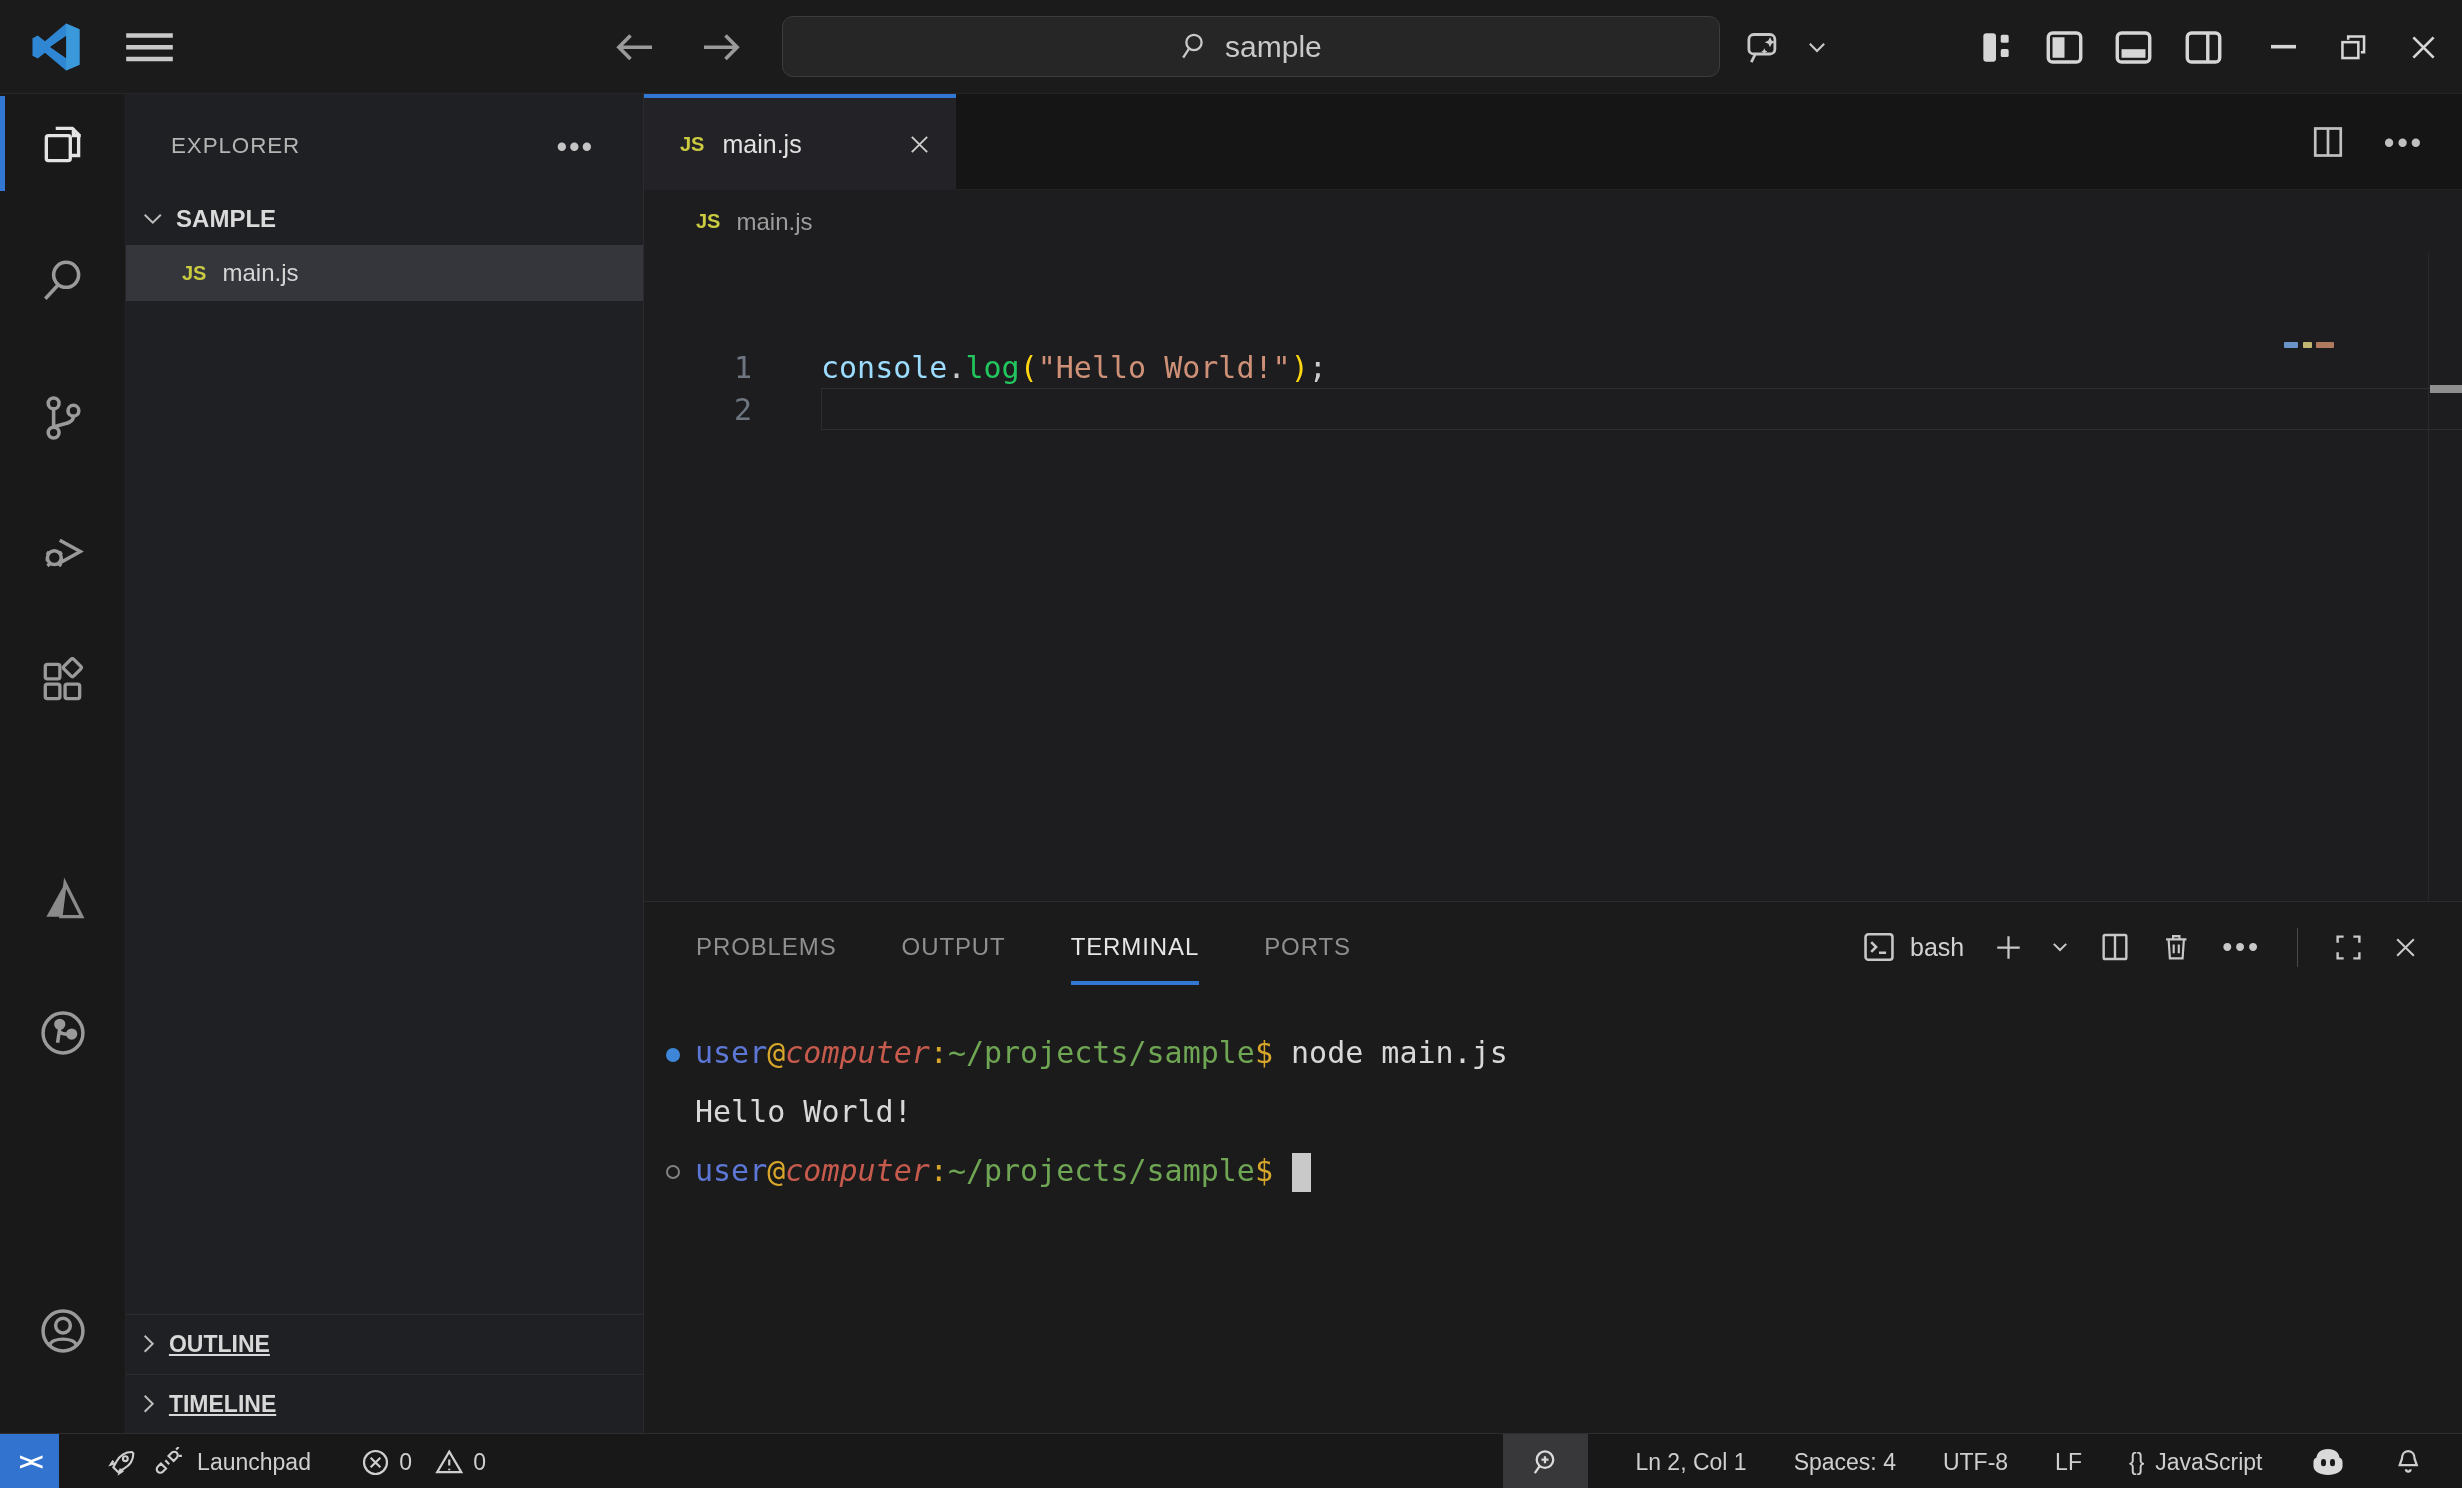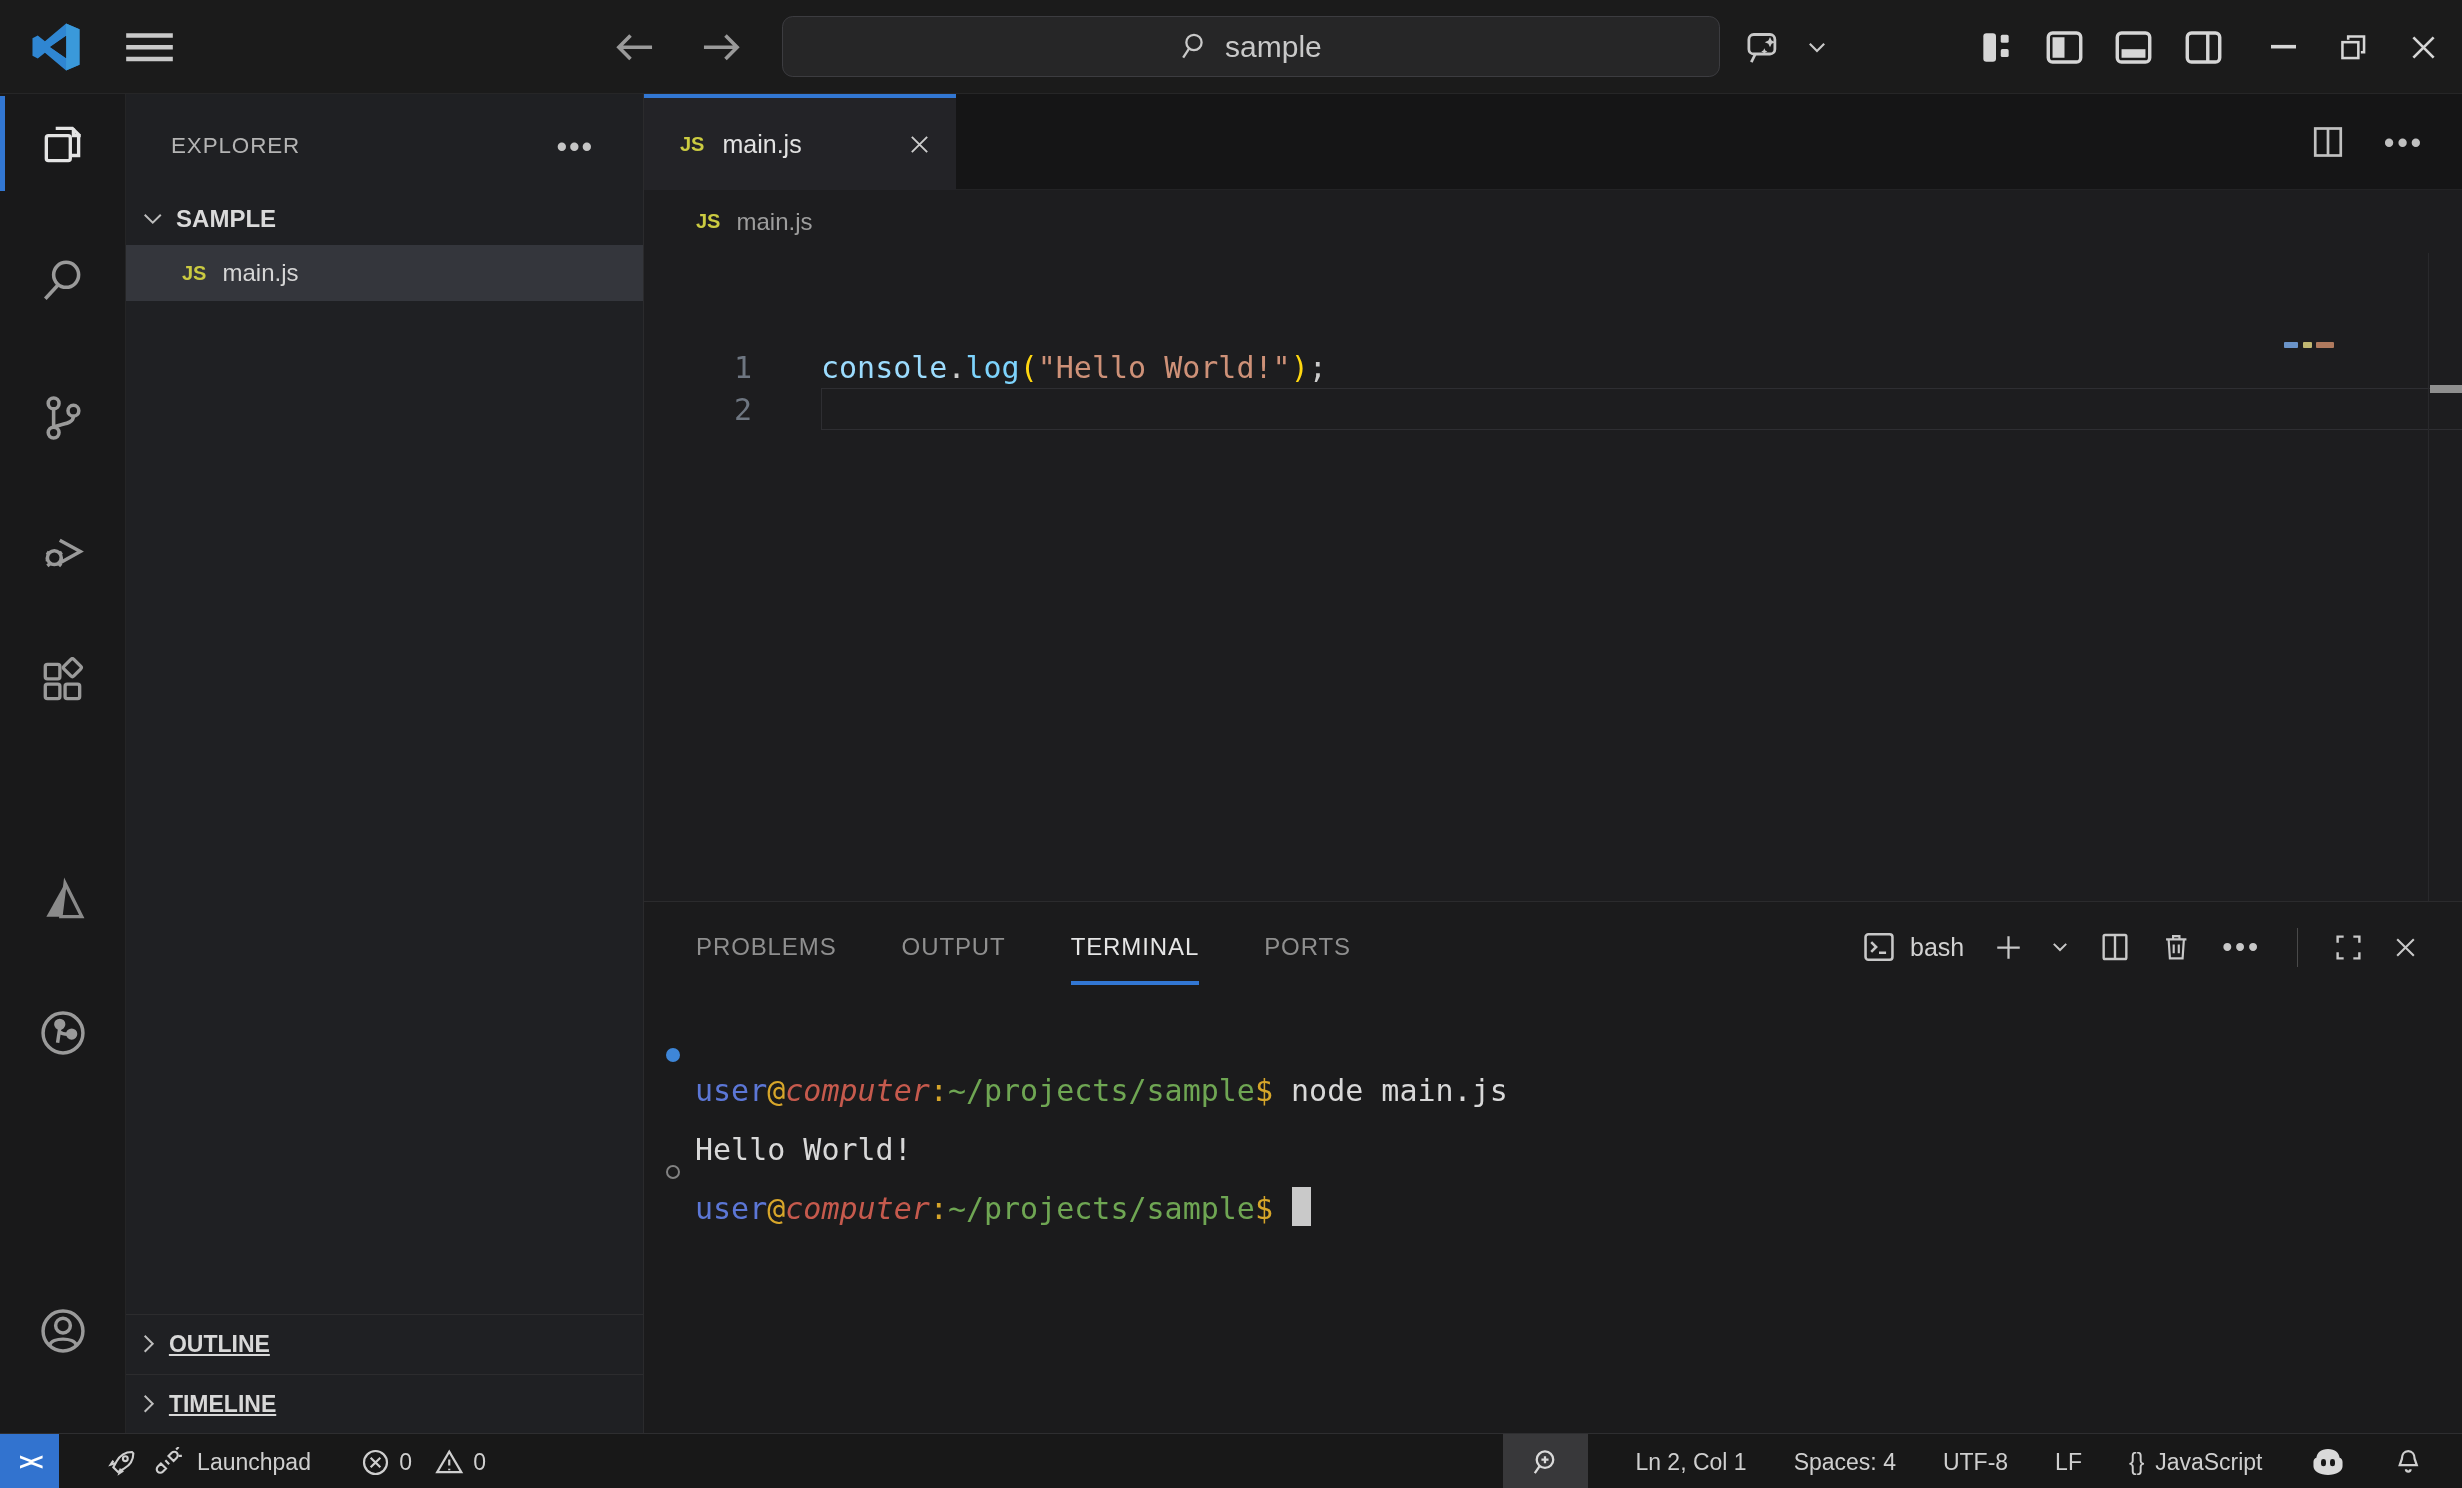--- a/index.html
+++ b/index.html
@@ -41,38 +41,38 @@
   #tab-mainjs .js-badge { margin-left:36px; margin-right:18px; }
   #tab-close { position:absolute; right:25px; color:#cccccc; font-size:27px; }
   .editor-actions { position:absolute; right:39px; top:0; height:96px; display:flex; align-items:center; gap:38px; color:#c0c0c0; }
   #breadcrumb { position:absolute; left:0; top:96px; width:1819px; height:63px; display:flex; align-items:center; color:#9d9d9d; font-size:24px; }
   #breadcrumb .js-badge { margin-left:52px; margin-right:16px; }
   #code-area { position:absolute; left:0; top:159px; width:1819px; height:742px; font-family:"DejaVu Sans Mono", monospace; font-size:30px; }
   .code-row { position:absolute; left:0; width:1819px; height:42px; display:flex; align-items:center; white-space:pre; }
   .lnum { display:inline-block; width:108px; text-align:right; color:#6e7681; }
   .code-text { margin-left:69px; }
   #line2-box { position:absolute; left:177px; top:135px; width:2095px; height:42px; border:1.8px solid #2e2e32; }
-  .tok-obj { color:#9cdcfe; } .tok-plain { color:#cccccc; } .tok-fn { color:#7dd3fc; }
+  .tok-obj { color:#9cdcfe; } .tok-plain { color:#cccccc; } .tok-fn { color:#22c55e; }
   .tok-brkt { color:#ffd710; } .tok-str { color:#ce9178; }
   #minimap-line { position:absolute; left:1640px; top:89px; height:6.3px; display:flex; gap:4.5px; }
   #minimap-line i { display:block; height:6.3px; border-radius:0.9px; }
   #scrollbar-track { position:absolute; left:1784px; top:0px; width:0.9px; height:742px; background:#29292c; }
   #scrollbar-thumb { position:absolute; left:1786px; top:132px; width:32px; height:8px; background:#8f8f8f; }
 
   
   #panel { position:absolute; left:0; top:807px; width:1819px; height:532px; background:#1b1b1c; border-top:0.9px solid #2b2b2d; }
   #panel-tabs { position:absolute; left:52px; top:0; height:90px; display:flex; gap:65px; align-items:center; font-size:24px; letter-spacing:0.9px; color:#8f8f8f; }
   .panel-tab { position:relative; height:90px; display:flex; align-items:center; }
   .panel-tab.active { color:#e6e6e6; }
   .panel-tab.active .underline { position:absolute; left:0; right:0; bottom:7.2px; height:3.6px; background:#3277d3; }
   #terminal-toolbar { position:absolute; right:45px; top:0; height:90px; display:flex; align-items:center; gap:30.5px; color:#c8c8c8; }
   #terminal-toolbar .shell { display:flex; align-items:center; gap:14px; font-size:25px; color:#d2d2d2; }
   .tool-sep { width:0.9px; height:39px; background:#4a4a4a; margin:0 5.4px; }
   #terminal-body { position:absolute; left:0; top:90px; width:1819px; height:442px; font-family:"DejaVu Sans Mono", monospace; font-size:30px; }
-  .term-line { position:absolute; left:51px; height:43px; display:flex; align-items:flex-end; white-space:pre; color:#d8d8d8;margin-top:30px; }
+  .term-line { position:absolute; left:51px; height:43px; display:flex; align-items:flex-start; white-space:pre; color:#d8d8d8; }
   .term-gutter { position:absolute; left:21.5px; width:14.3px; height:14.3px; border-radius:50%; }
   .t-user { color:#5c77d6; } .t-gold { color:#d7a62a; } .t-host { color:#c65a4d;font-style:italic; } .t-path { color:#6fa653; }
   #cursor-block { display:inline-block; width:19px; height:39px; background:#c9c9c9; margin-left:19px; }
 
   
   #statusbar { left:0; top:1433px; width:2462px; height:56px; background:#181818; border-top:0.9px solid #2e2e30; font-size:23px; color:#cfcfcf; }
   #remote-block { position:absolute; left:0; top:0; width:59px; height:56px; background:#3273cf; color:#fff; display:flex; align-items:center; justify-content:center; font-weight:bold; font-size:24px; letter-spacing:-3.6px; }
   #sb-left { position:absolute; left:106px; top:0; height:56px; display:flex; align-items:center; gap:14.3px; }
   #sb-problems { display:flex; align-items:center; gap:9px; margin-left:36px; }
   #sb-right { position:absolute; right:39px; top:0; height:56px; display:flex; align-items:center; gap:47px; }

